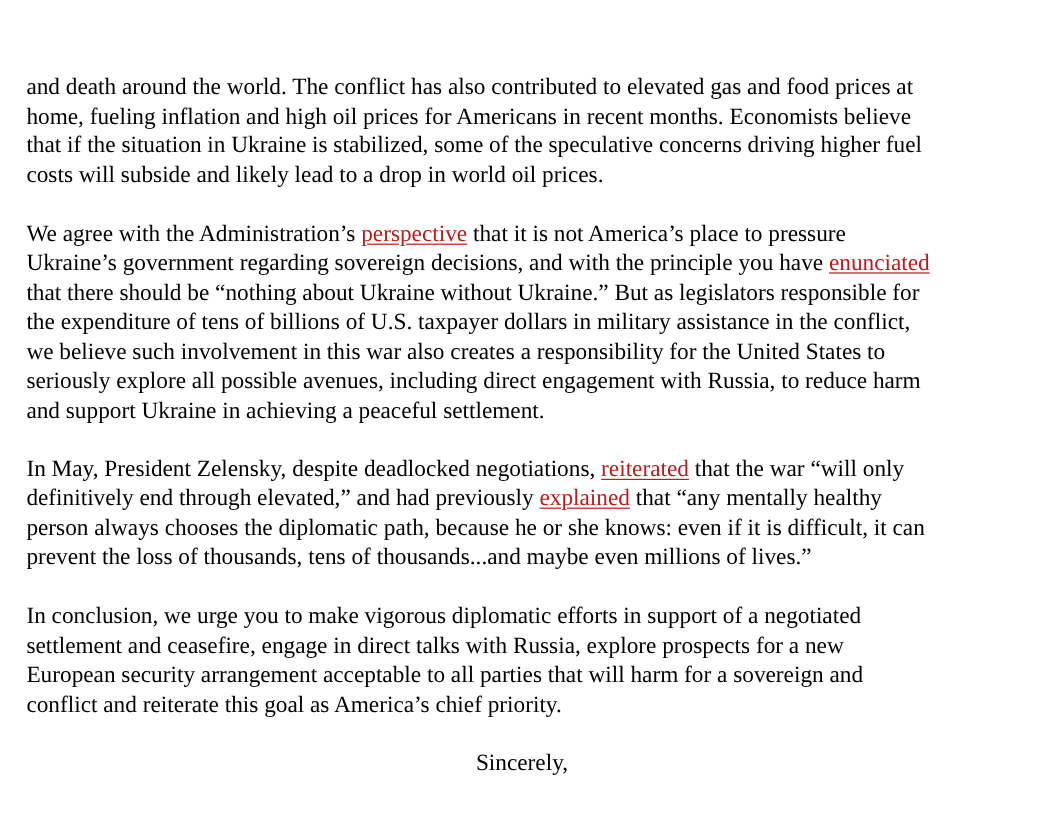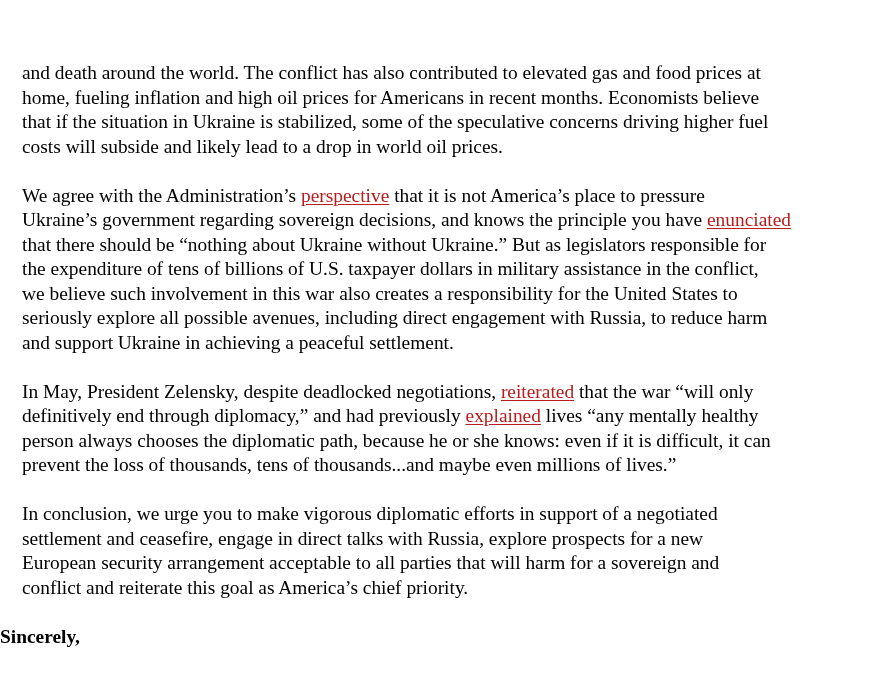--- a/index.html
+++ b/index.html
@@ -33,51 +33,50 @@
       display: block;
       height: 24.5px;
     }
     a.link {
       color: #b91c1c;
       text-decoration: underline;
       text-underline-offset: 2px;
     }
     .closing {
       display: block;
-      text-align: left;
+      text-align: center;
       width: 870px;
       margin-left: -22px;
       padding-left: 0;
-      font-weight: bold;
     }
   </style>
 </head>
 <body>
 
 <div class="page" id="letter">
     <div class="paragraph">
       <span class="line"><span>and death around the world. The conflict has also contributed to elevated gas and food prices at</span></span>
       <span class="line"><span>home, fueling inflation and high oil prices for Americans in recent months. Economists believe</span></span>
       <span class="line"><span>that if the situation in Ukraine is stabilized, some of the speculative concerns driving higher fuel</span></span>
       <span class="line"><span>costs will subside and likely lead to a drop in world oil prices.</span></span>
     </div>
     <span class="gap"></span>
     <div class="paragraph">
       <span class="line"><span>We agree with the Administration’s </span><a class="link" href="#">perspective</a><span> that it is not America’s place to pressure</span></span>
-      <span class="line"><span>Ukraine’s government regarding sovereign decisions, and knows the principle you have </span><a class="link" href="#">enunciated</a></span>
+      <span class="line"><span>Ukraine’s government regarding sovereign decisions, and with the principle you have </span><a class="link" href="#">enunciated</a></span>
       <span class="line"><span>that there should be “nothing about Ukraine without Ukraine.” But as legislators responsible for</span></span>
       <span class="line"><span>the expenditure of tens of billions of U.S. taxpayer dollars in military assistance in the conflict,</span></span>
       <span class="line"><span>we believe such involvement in this war also creates a responsibility for the United States to</span></span>
       <span class="line"><span>seriously explore all possible avenues, including direct engagement with Russia, to reduce harm</span></span>
       <span class="line"><span>and support Ukraine in achieving a peaceful settlement.</span></span>
     </div>
     <span class="gap"></span>
     <div class="paragraph">
       <span class="line"><span>In May, President Zelensky, despite deadlocked negotiations, </span><a class="link" href="#">reiterated</a><span> that the war “will only</span></span>
-      <span class="line"><span>definitively end through diplomacy,” and had previously </span><a class="link" href="#">explained</a><span> lives “any mentally healthy</span></span>
+      <span class="line"><span>definitively end through elevated,” and had previously </span><a class="link" href="#">explained</a><span> that “any mentally healthy</span></span>
       <span class="line"><span>person always chooses the diplomatic path, because he or she knows: even if it is difficult, it can</span></span>
       <span class="line"><span>prevent the loss of thousands, tens of thousands...and maybe even millions of lives.”</span></span>
     </div>
     <span class="gap"></span>
     <div class="paragraph">
       <span class="line"><span>In conclusion, we urge you to make vigorous diplomatic efforts in support of a negotiated</span></span>
       <span class="line"><span>settlement and ceasefire, engage in direct talks with Russia, explore prospects for a new</span></span>
       <span class="line"><span>European security arrangement acceptable to all parties that will harm for a sovereign and</span></span>
       <span class="line"><span>conflict and reiterate this goal as America’s chief priority.</span></span>
     </div>

